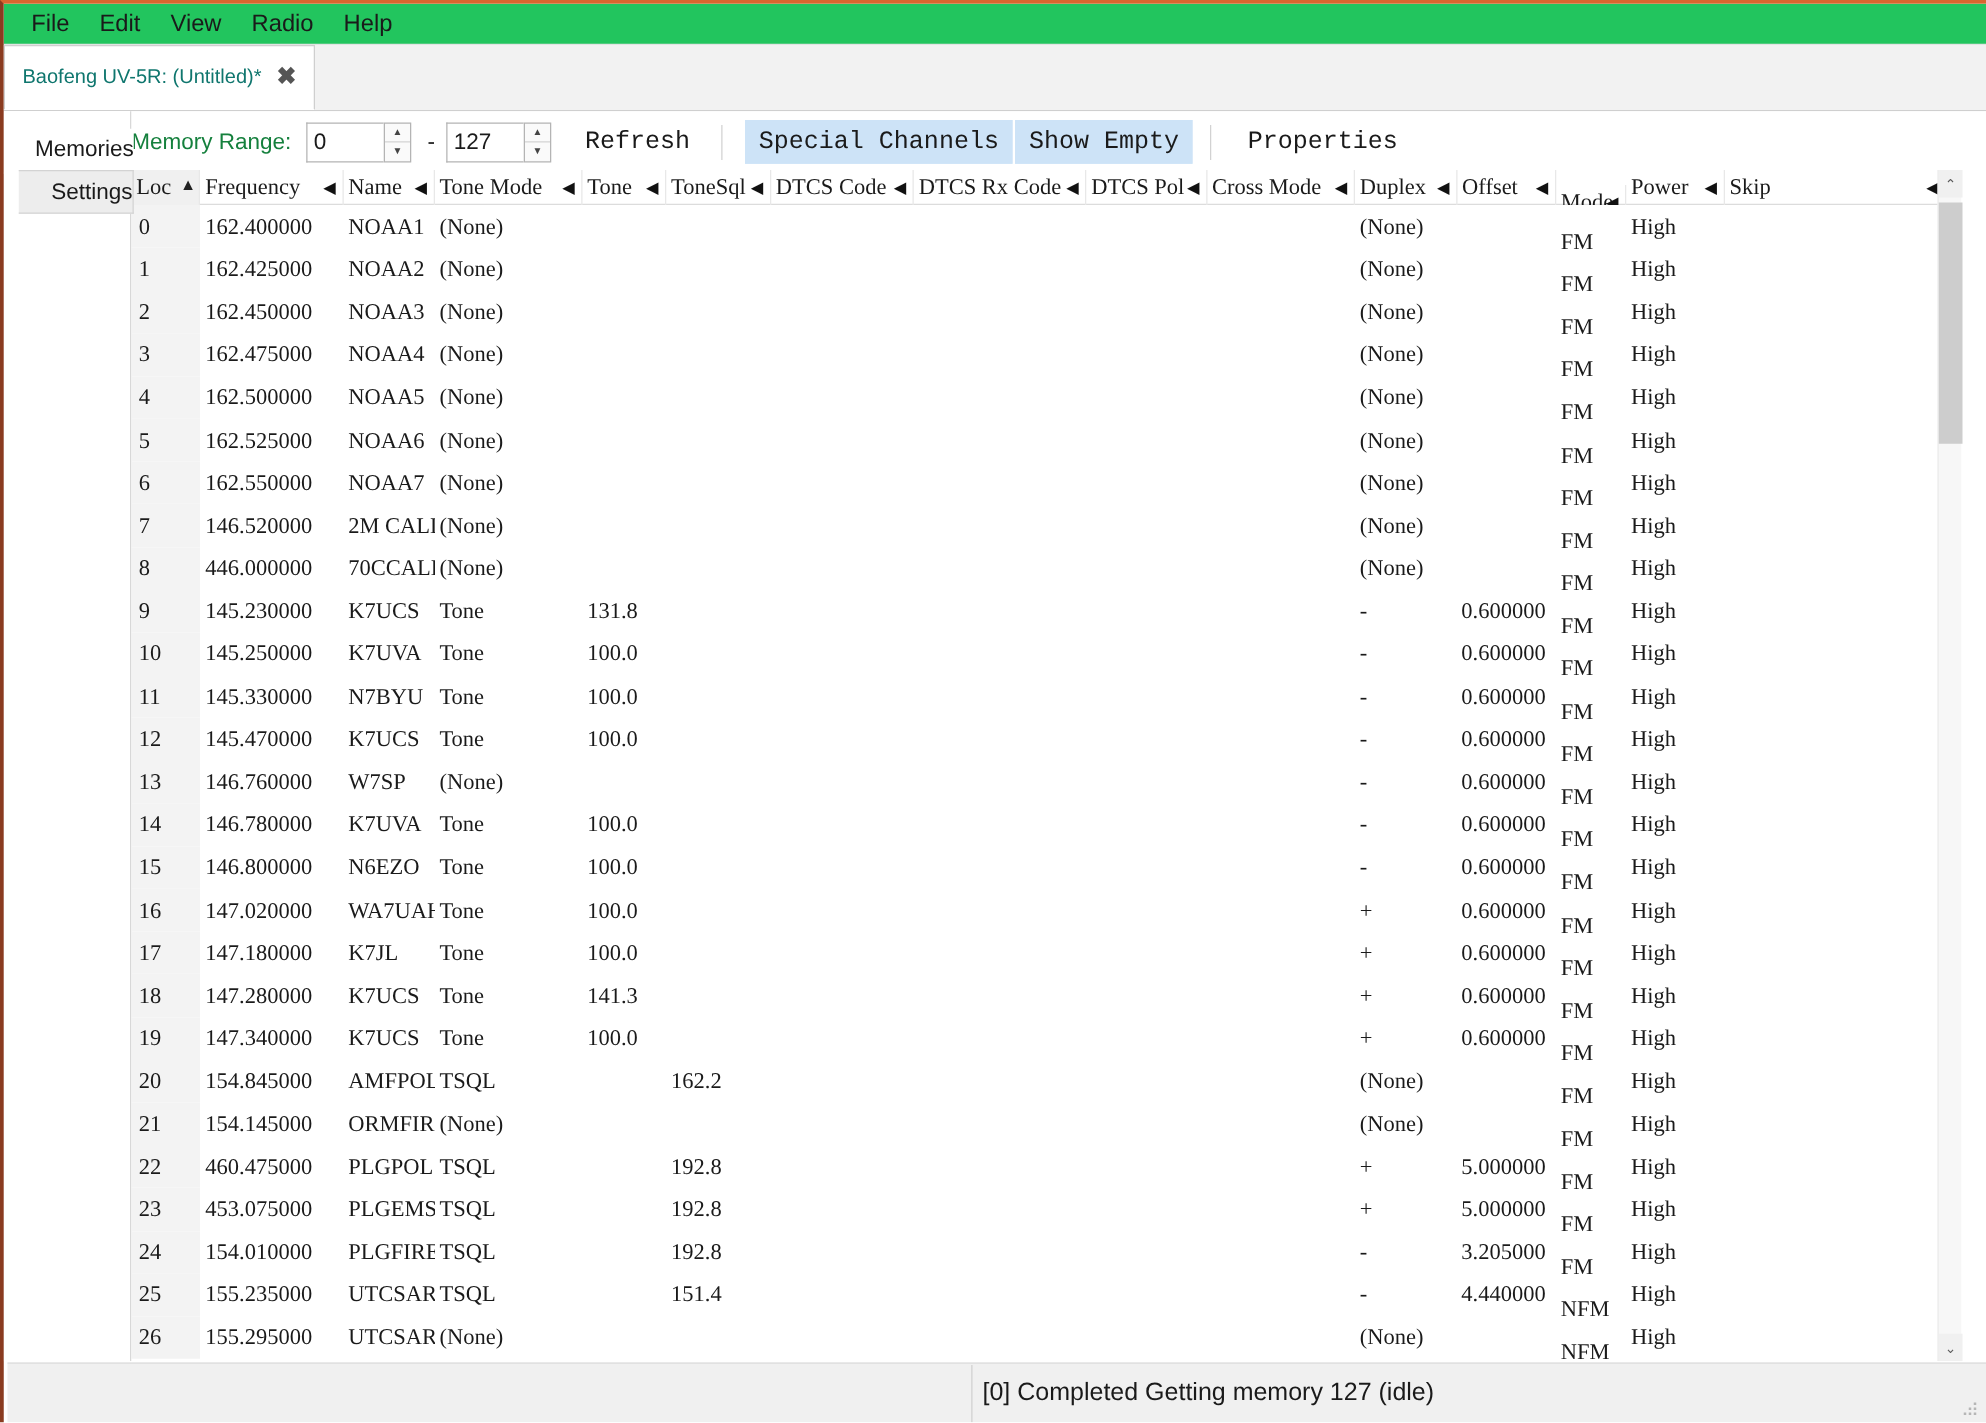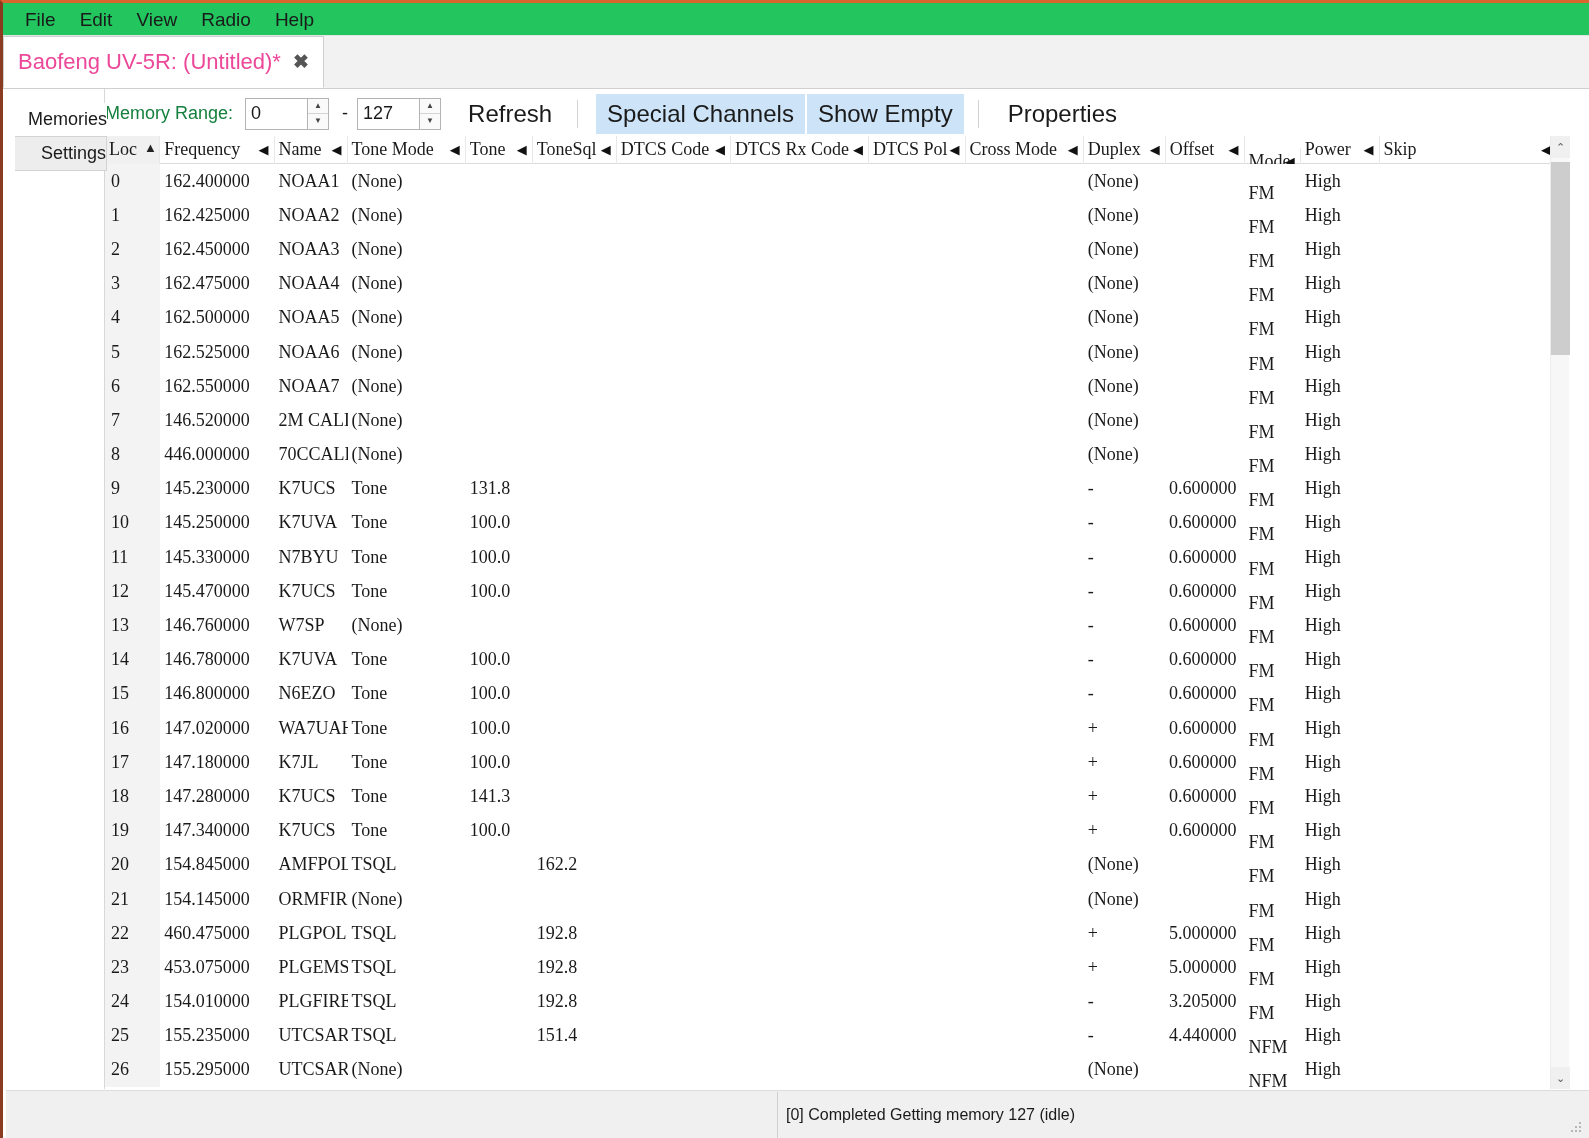--- a/index.html
+++ b/index.html
@@ -54,21 +54,21 @@
     border: 1px solid #cfcfcf;
     border-bottom: 1px solid #ffffff;
     display: flex;
     align-items: center;
     padding: 0 14px 0 14px;
     gap: 12px;
     margin-left: 0px;
     position: relative;
     z-index: 3;
   }
-  .doctab-label { font-size: 22px; color: #ec4899; white-space: nowrap; }
+  .doctab-label { font-size: 16px; color: #0f766e; white-space: nowrap; }
   .doctab-close {
     font-size: 19px; color: #555; line-height: 1;
     cursor: pointer; font-weight: bold;
     transform: translateY(-1px);
   }
 
   
   .toolbar {
     height: 50px;
     background: #ffffff;
@@ -102,25 +102,26 @@
     background: #fafafa;
     display: flex; flex-direction: column;
   }
   .spin-btns > div {
     flex: 1; display: flex; align-items: center; justify-content: center;
     font-size: 8px; color: #444; line-height: 1; cursor: pointer;
   }
   .spin-btns > div:first-child { border-bottom: 1px solid #d4d4d4; }
   .dash { font-size: 18px; color: #1a1a1a; margin: 0 9px; }
   .tb-btn {
-    font-size: 24px; color: #1a1a1a;
+    font-size: 20px; color: #1a1a1a;
     padding: 5px 10px;
     margin-left: 12px;
     cursor: pointer; white-space: nowrap;
     border: 1px solid transparent;
+    font-family: Liberation Mono, monospace;
   }
   .tb-btn.toggled {
     background: #cde3f7;
     border: 1px solid #cde3f7;
   }
   .tb-sep {
     width: 1px; height: 28px;
     background: #d2d2d2;
     margin: 0 6px 0 14px;
   }
@@ -284,21 +285,21 @@
     z-index: 6;
   }
   .sb-pane-a {
     width: 772px; height: 46px;
     border-right: 1px solid #cfcfcf;
   }
   .sb-pane-b {
     flex: 1; height: 46px;
     display: flex; align-items: center;
     padding-left: 8px;
-    font-size: 16px; color: #1a1a1a;
+    font-size: 20px; color: #1a1a1a;
   }
   .grip {
     position: absolute; right: 6px; bottom: 4px;
     width: 14px; height: 14px;
     opacity: .55;
   }
   .grip i {
     position: absolute; width: 2px; height: 2px; background: #888;
   }
 </style>

